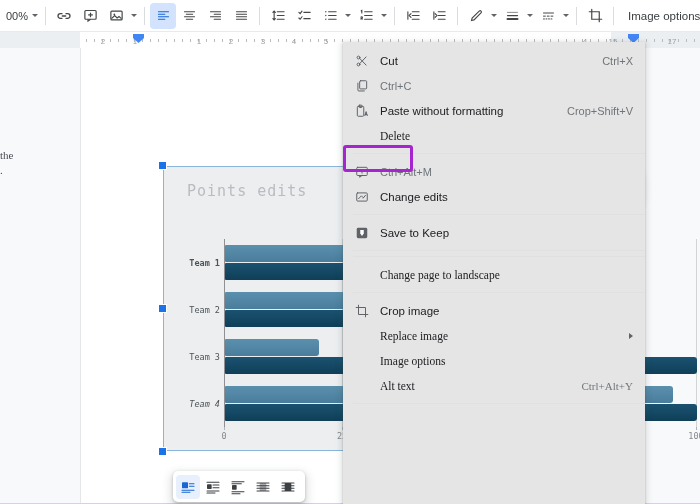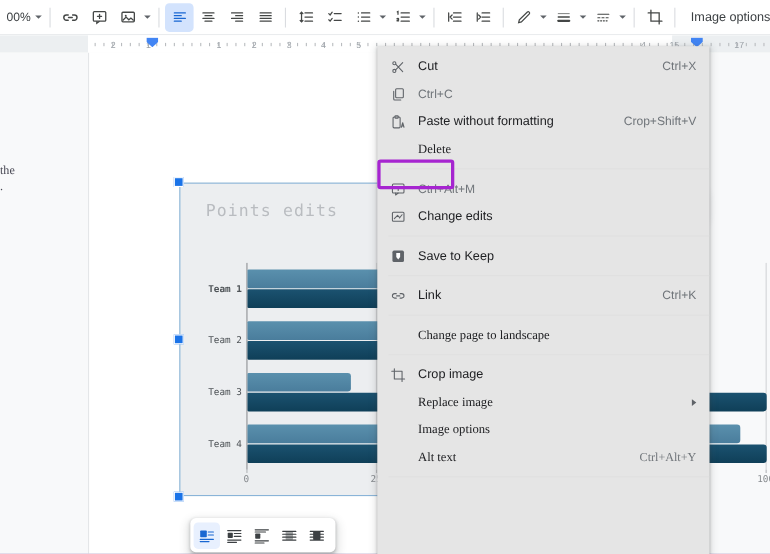--- a/index.html
+++ b/index.html
@@ -442,21 +442,21 @@
             <div class="bar s2" style="left: 1px; top: 70.5px; width: 339.84px;"></div>
             <div class="bar s1" style="left: 1px; top: 99.5px; width: 94.4px;"></div>
             <div class="bar s2" style="left: 1px; top: 117.5px; width: 472px;"></div>
             <div class="bar s1" style="left: 1px; top: 146.5px; width: 448.4px;"></div>
             <div class="bar s2" style="left: 1px; top: 164.5px; width: 472px;"></div>
           </div>
         <div id="ylabels-host">
             <div class="ylabel" style="top: 23.5px; font-weight: bold;">Team 1</div>
             <div class="ylabel" style="top: 70.5px;">Team 2</div>
             <div class="ylabel" style="top: 117.5px;">Team 3</div>
-            <div class="ylabel" style="top: 164.5px;">Team 4</div>
+            <div class="ylabel" style="top: 164.5px; font-style: italic;">Team 4</div>
           </div>
         <div id="xticks-host">
             <div class="xtickmark" style="left: 0px;"></div>
             <div class="xtick" style="left: 0px;">0</div>
             <div class="xtickmark" style="left: 118px;"></div>
             <div class="xtick" style="left: 118px;">25</div>
             <div class="xtickmark" style="left: 472px;"></div>
             <div class="xtick" style="left: 472px;">100</div>
           </div>
       </div>
@@ -588,31 +588,20 @@
         <div class="mi">
           <span class="mi-ico">
             <svg width="14" height="14" viewBox="0 0 24 24">
               <rect x="3" y="3" width="18" height="18" rx="2.5" fill="#5f6368"></rect>
               <path d="M9 7h6v6l-3 4-3-4z" fill="#ffffff"></path>
             </svg>
           </span>
           <span class="mi-label">Save to Keep</span>
         </div>
         <div class="msep"></div>
-        <div class="mi">
-          <span class="mi-ico">
-            <svg width="14" height="14" viewBox="0 0 24 24" fill="none" stroke="#5f6368" stroke-width="1.7" stroke-linecap="round" stroke-linejoin="round">
-              <path d="M9.5 12h5"></path>
-              <path d="M9 8.5H6.5a3.5 3.5 0 0 0 0 7H9"></path>
-              <path d="M15 8.5h2.5a3.5 3.5 0 0 1 0 7H15"></path>
-            </svg>
-          </span>
-          <span class="mi-label">Link</span>
-          <span class="mi-accel">Ctrl+K</span>
-        </div>
         <div class="msep"></div>
         <div class="mi noicon">
           <span class="mi-label">Change page to landscape</span>
         </div>
         <div class="msep"></div>
         <div class="mi">
           <span class="mi-ico">
             <svg width="14" height="14" viewBox="0 0 24 24" fill="none" stroke="#5f6368" stroke-width="1.7" stroke-linecap="round" stroke-linejoin="round">
               <path d="M6 2v16h16"></path>
               <path d="M2 6h16v16"></path>

